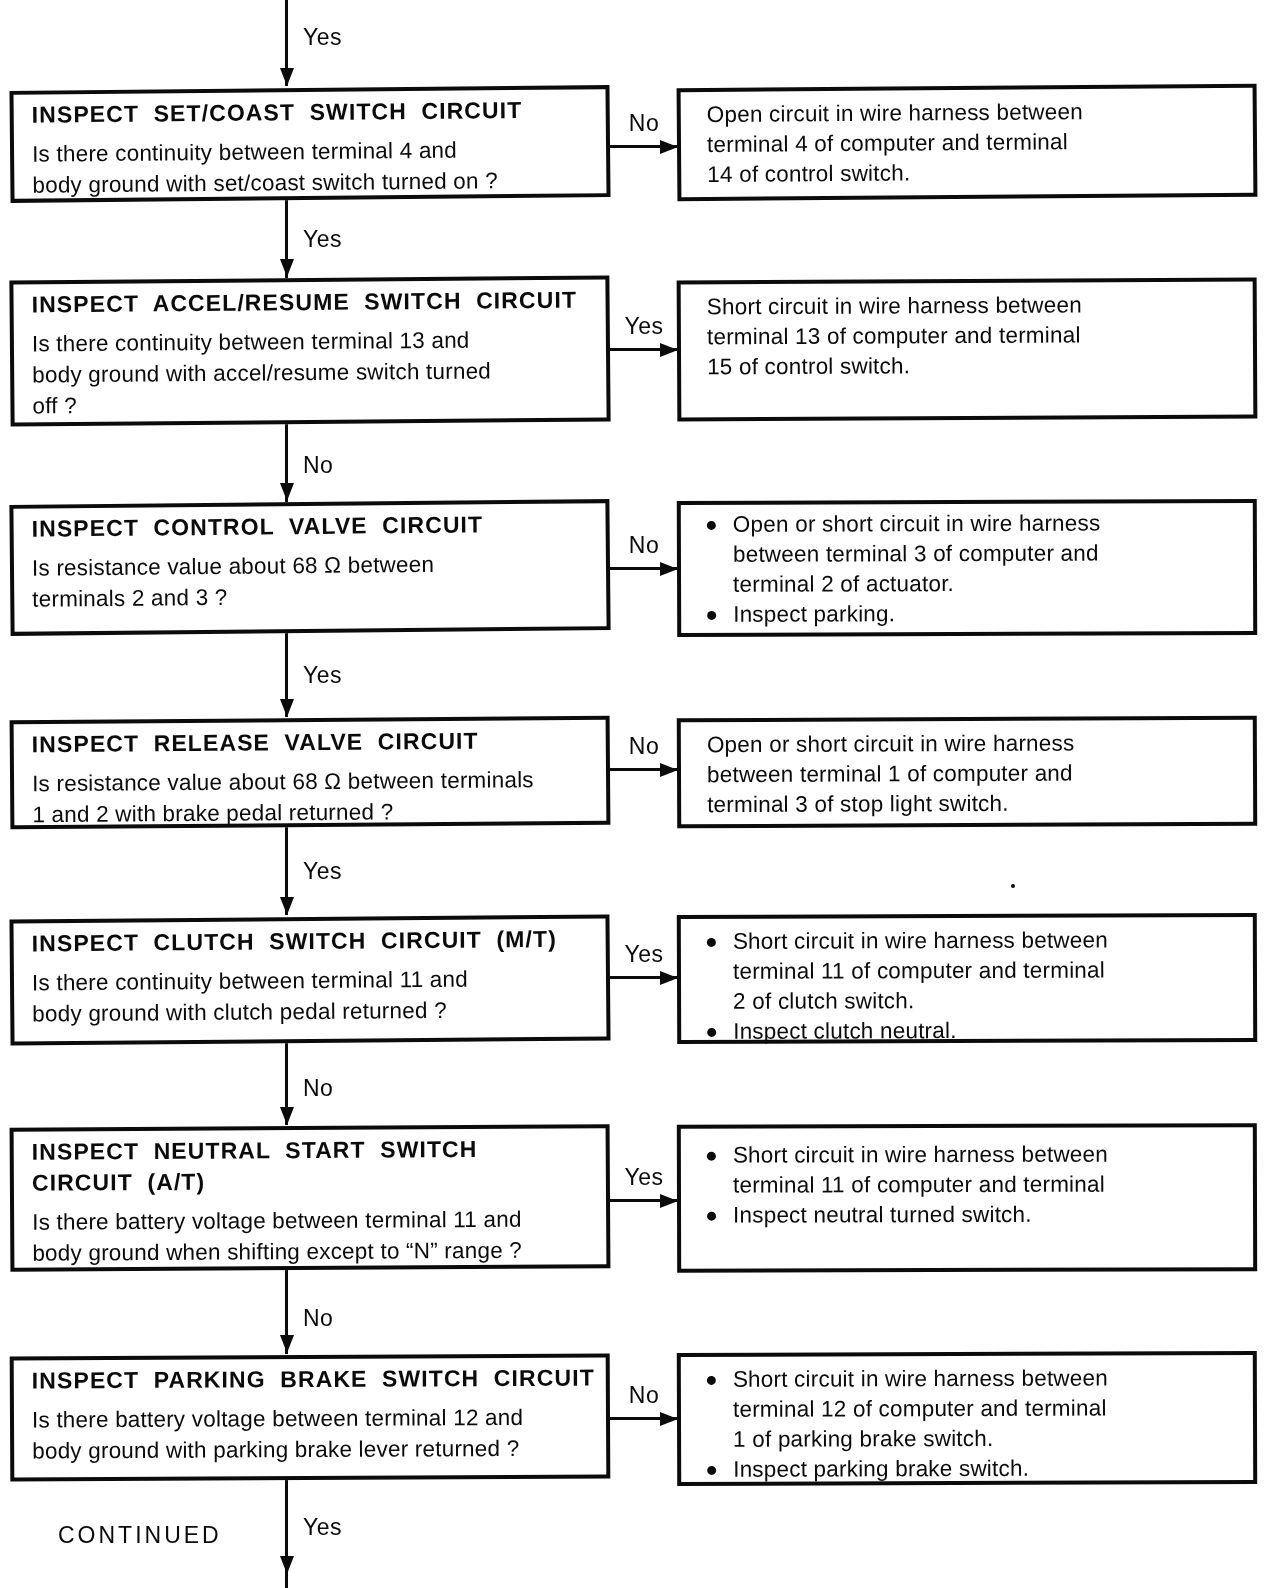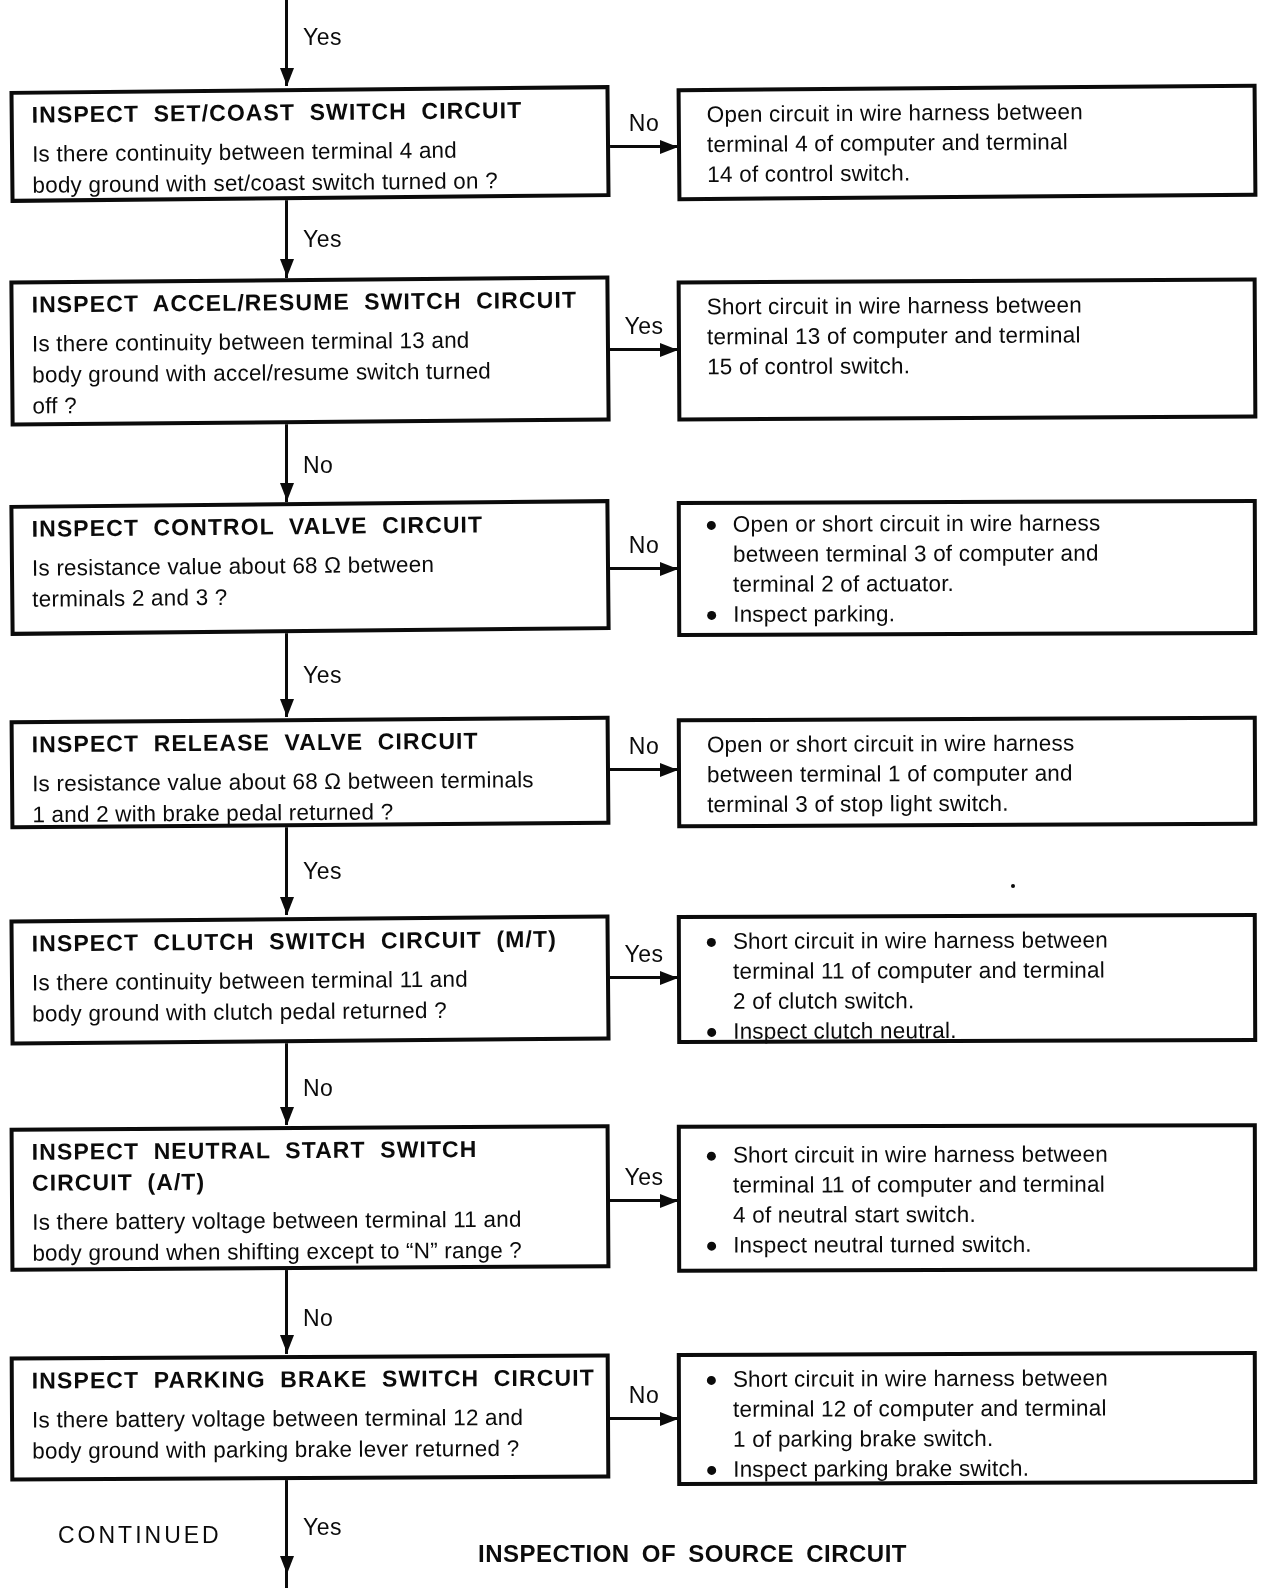--- a/index.html
+++ b/index.html
@@ -235,21 +235,20 @@
     <div class="qbody">
       <div>Is there battery voltage between terminal 11 and</div>
       <div>body ground when shifting except to “N” range ?</div>
     </div>
   </div>
   <div class="box rbox x5">
     <div class="bitem">
       <div>
         <div>Short circuit in wire harness between</div>
         <div>terminal 11 of computer and terminal</div>
-        <div>4 of neutral start switch.</div>
       </div>
     </div>
     <div class="bitem">
       <div>
           <div>Inspect neutral turned switch.</div>
         </div>
     </div>
   </div>
 
   <div class="box qbox q6">
@@ -270,16 +269,15 @@
       </div>
     </div>
     <div class="bitem">
       <div>
           <div>Inspect parking brake switch.</div>
         </div>
     </div>
   </div>
 
   <div class="continued">CONTINUED</div>
-  <div class="footer-title">INSPECTION OF SOURCE CIRCUIT</div>
   <div class="stray-dot"></div>
 
 </div>
 
 </body></html>

